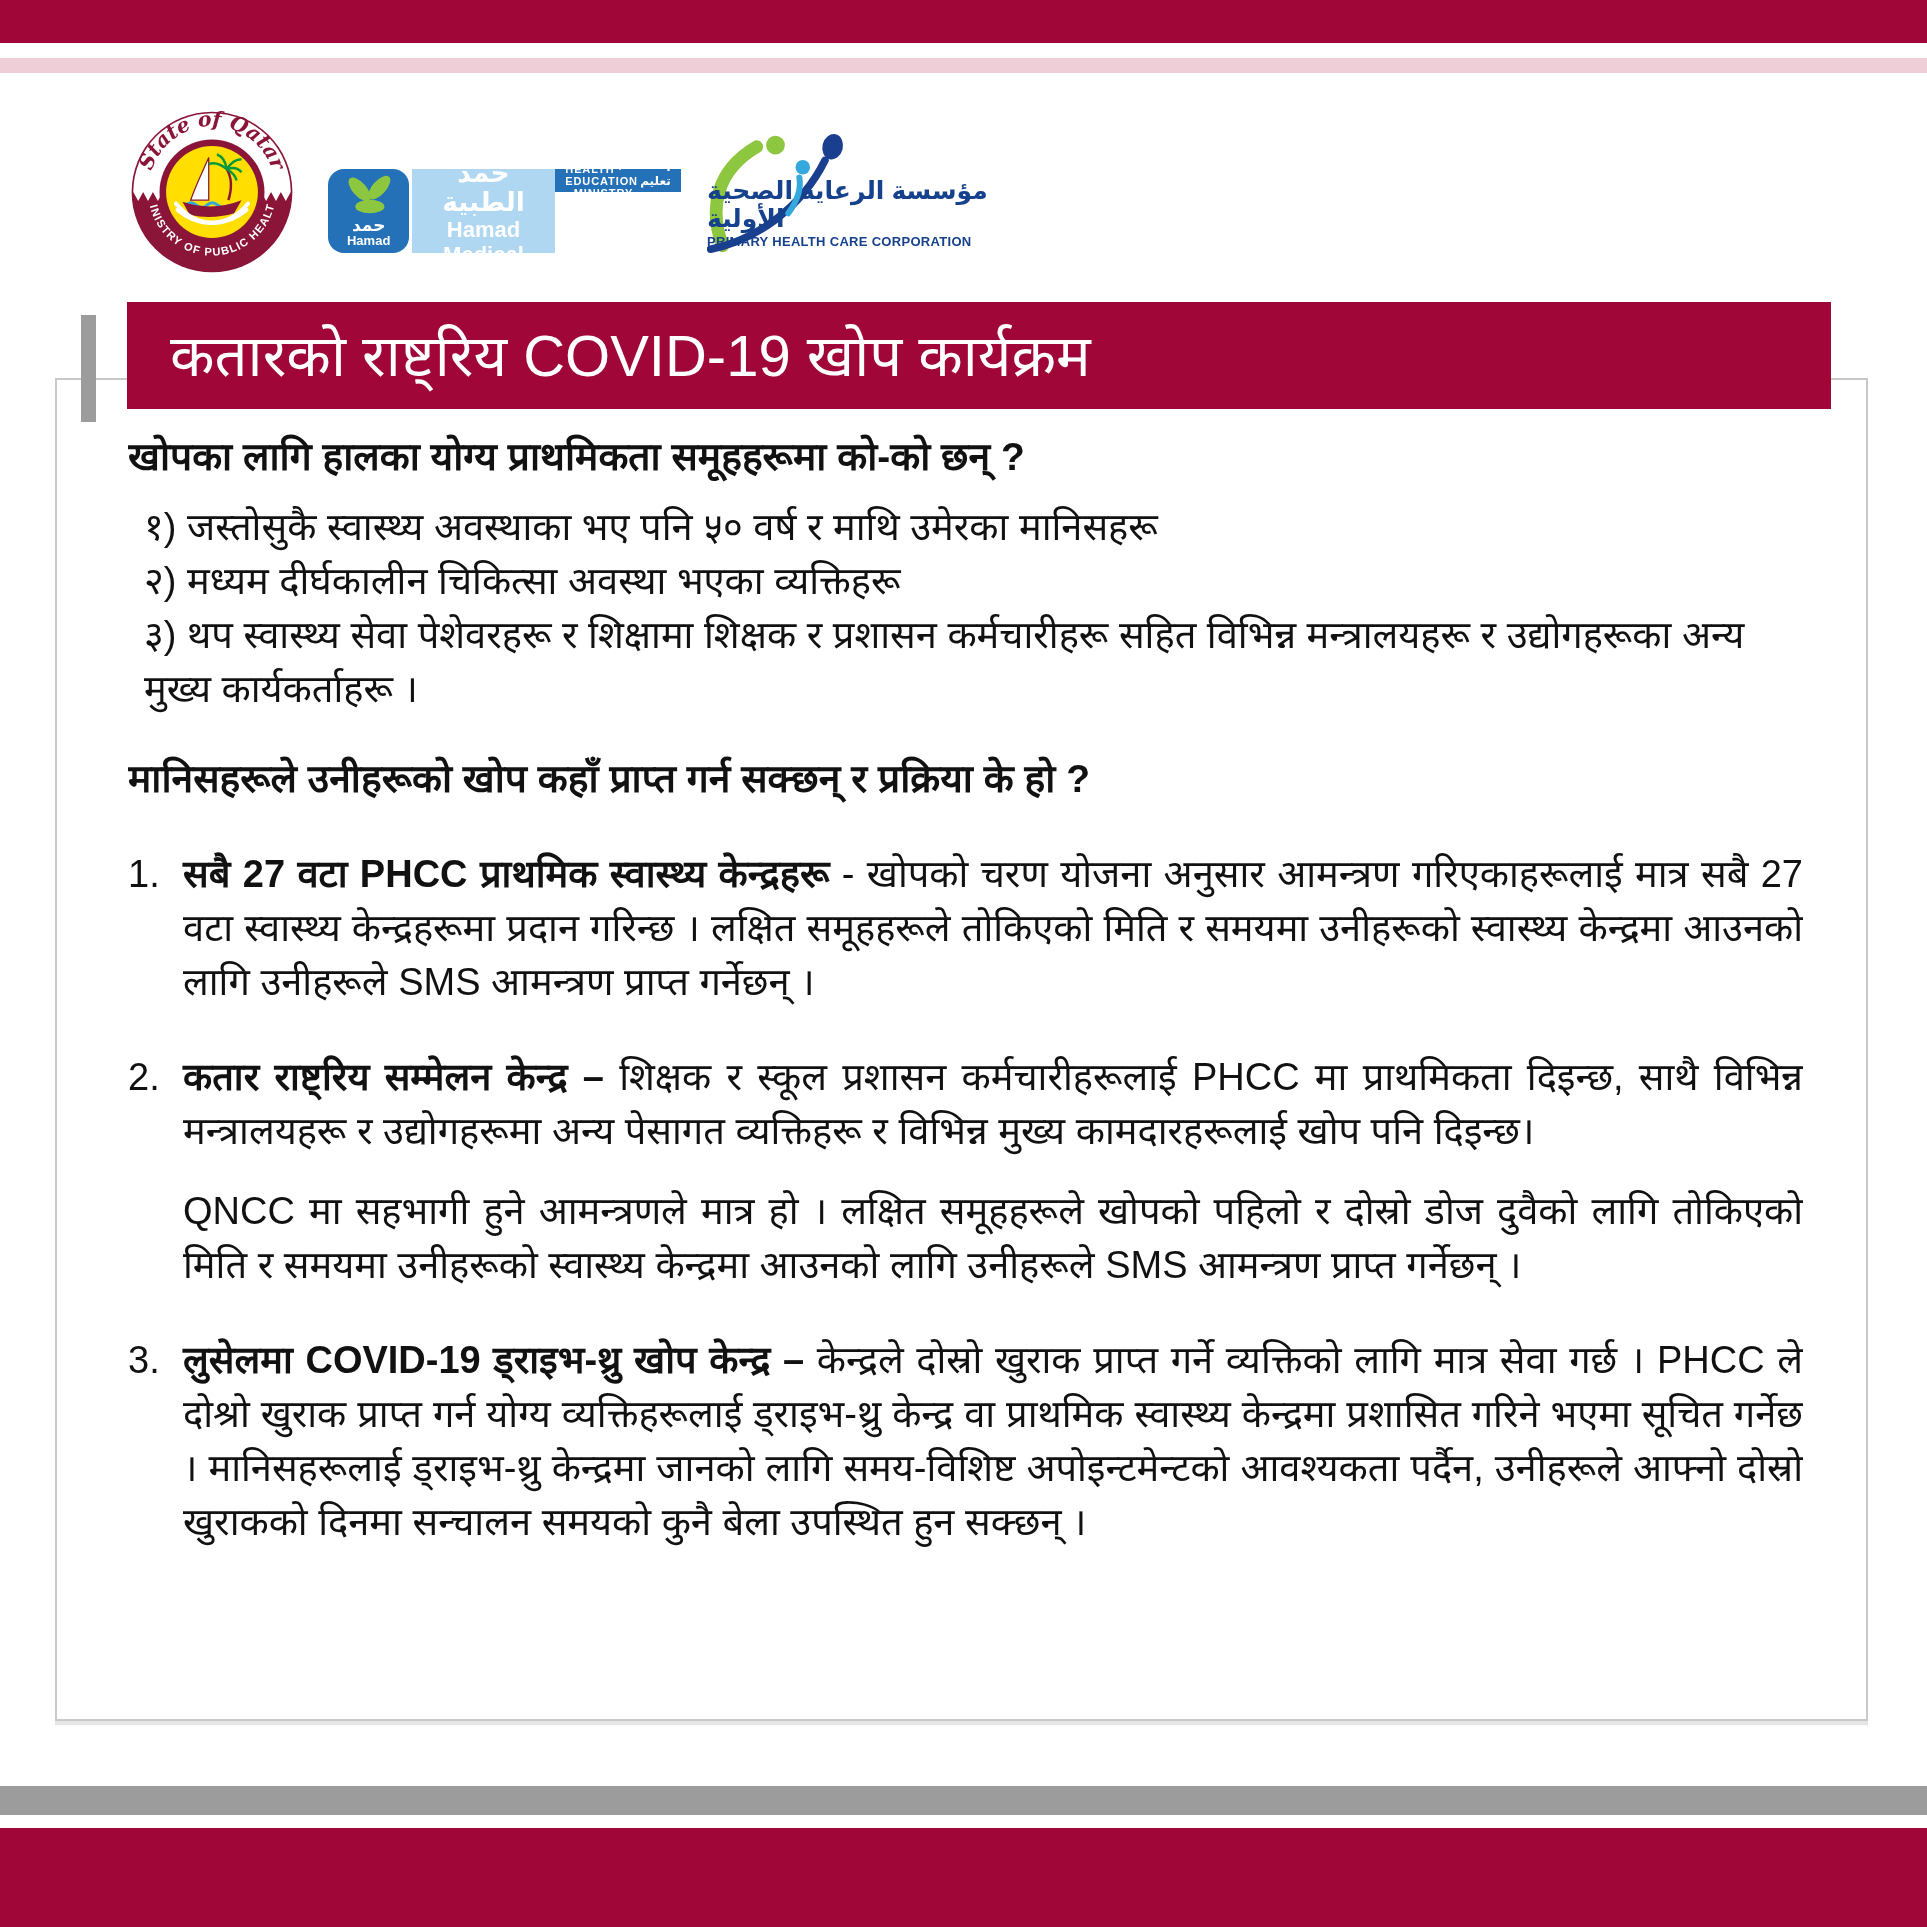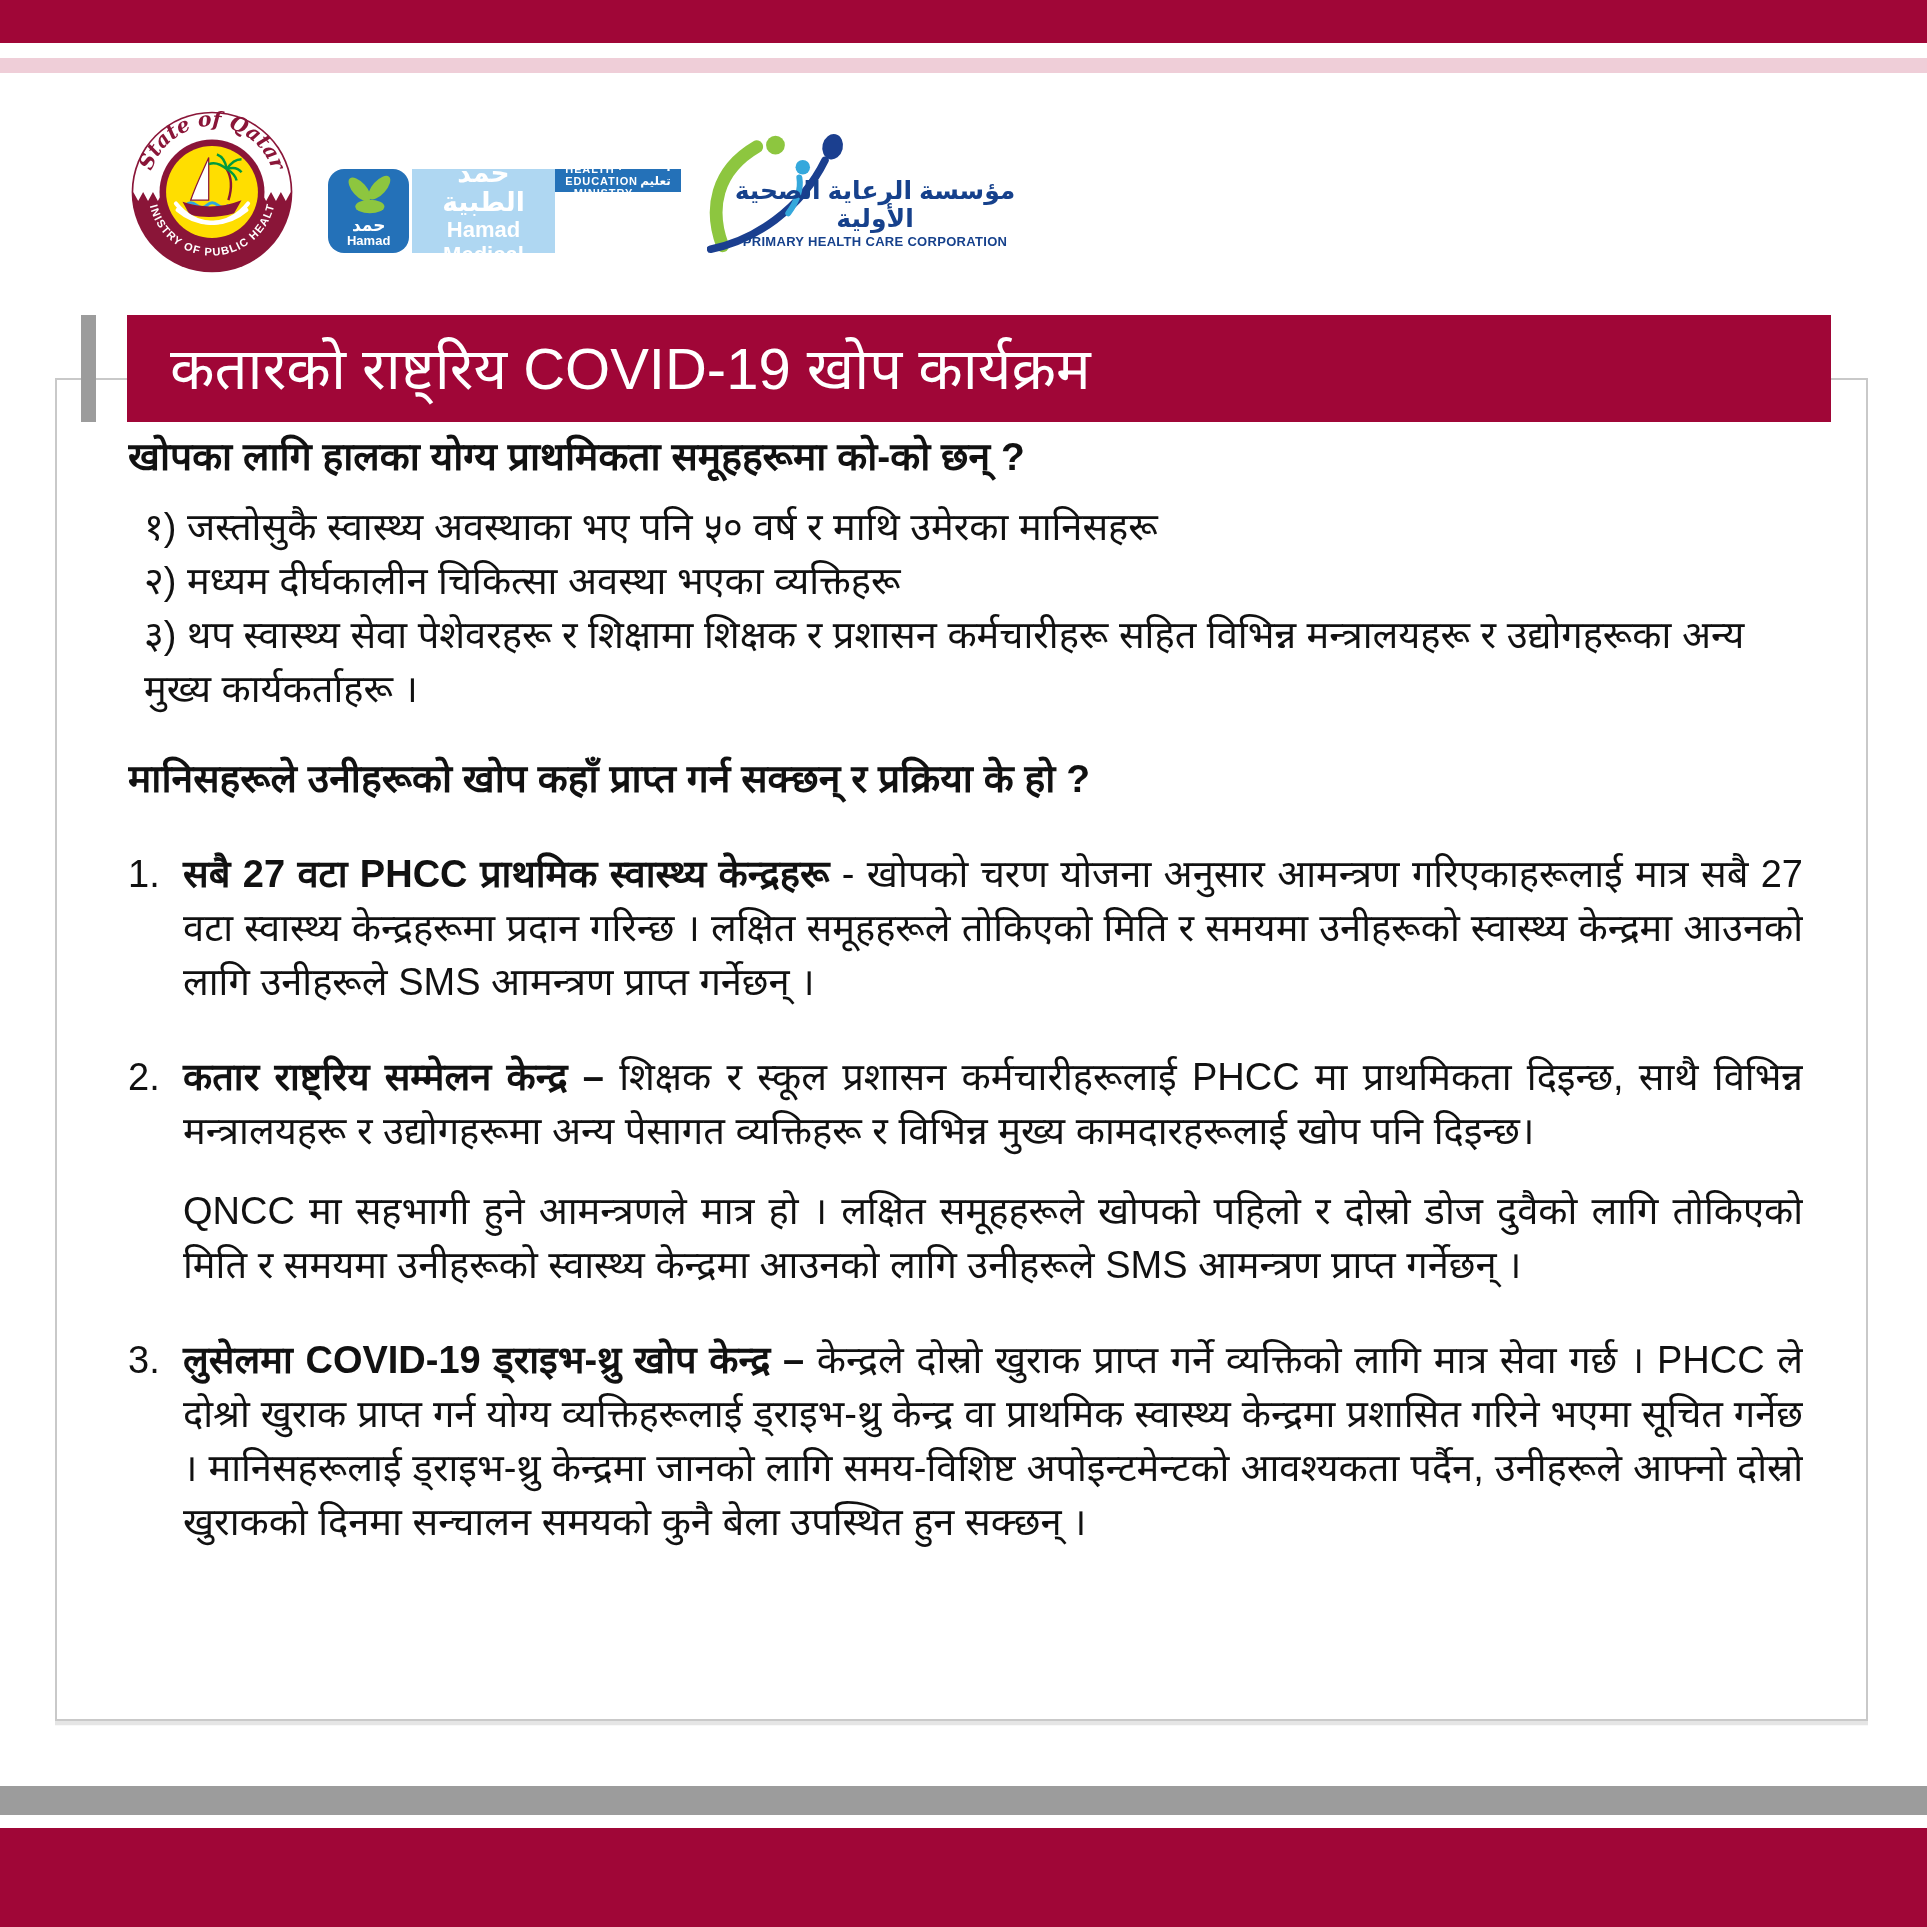--- a/index.html
+++ b/index.html
@@ -23,29 +23,29 @@
   .hmc-right{flex:1;display:flex;flex-direction:row;margin-left:2.6px;}
   .hmc-main{background:#AFD7F2;color:#fff;flex:1;display:flex;flex-direction:column;justify-content:center;padding:1.7px 8.6px;}
   .hmc-ar{font-size:26.5px;font-weight:bold;text-align:center;direction:rtl;line-height:29px;}
   .hmc-en{font-size:22px;font-weight:bold;text-align:center;line-height:25px;}
   .hmc-strip{background:#2471B8;color:#fff;height:23px;display:flex;align-items:center;justify-content:space-between;padding:0 10.3px;}
   .hmc-strip .en{font-size:11px;font-weight:bold;letter-spacing:0.9px;}
   .hmc-strip .ar{font-size:12px;font-weight:bold;direction:rtl;}
 
   .phcc-logo{position:absolute;left:707px;top:128px;width:336px;height:130px;}
   .phcc-figure{position:absolute;left:0;top:0;}
-  .phcc-text{position:absolute;right:0;bottom:5.1px;text-align:center;color:#16418C;}
+  .phcc-text{position:absolute;right:0;bottom:5.1px;text-align:left;color:#16418C;}
   .phcc-ar{font-size:25px;font-weight:bold;direction:rtl;line-height:28px;}
   .phcc-en{font-size:13px;font-weight:bold;letter-spacing:0.3px;line-height:20.5px;white-space:nowrap;}
 
   
   .content-box{position:absolute;left:55px;top:378px;width:1813px;height:1343px;background:#fff;
     border:2.6px solid #C9C9C9;box-sizing:border-box;box-shadow:0 4.3px 0 rgba(0,0,0,0.10);}
   .gray-accent{position:absolute;left:81px;top:315px;width:15.4px;height:107px;background:#9C9C9C;}
-  .title-bar{position:absolute;left:127px;top:315px;width:1704px;height:107px;background:#A00637;
+  .title-bar{position:absolute;left:127px;top:302px;width:1704px;height:107px;background:#A00637;
     color:#ffffff;display:flex;align-items:center;padding-left:43px;box-sizing:border-box;
     font-size:58px;line-height:107px;white-space:nowrap;}
 
   
   .text-col{position:absolute;left:128px;top:430px;width:1675px;height:1281px;overflow:hidden;
     font-size:38px;line-height:54px;}
   .q-heading{font-weight:bold;font-size:39px;margin:0;}
   .q2{margin-top:36px;}
   .groups{margin:16px;}
   .group-line{margin:0;}

